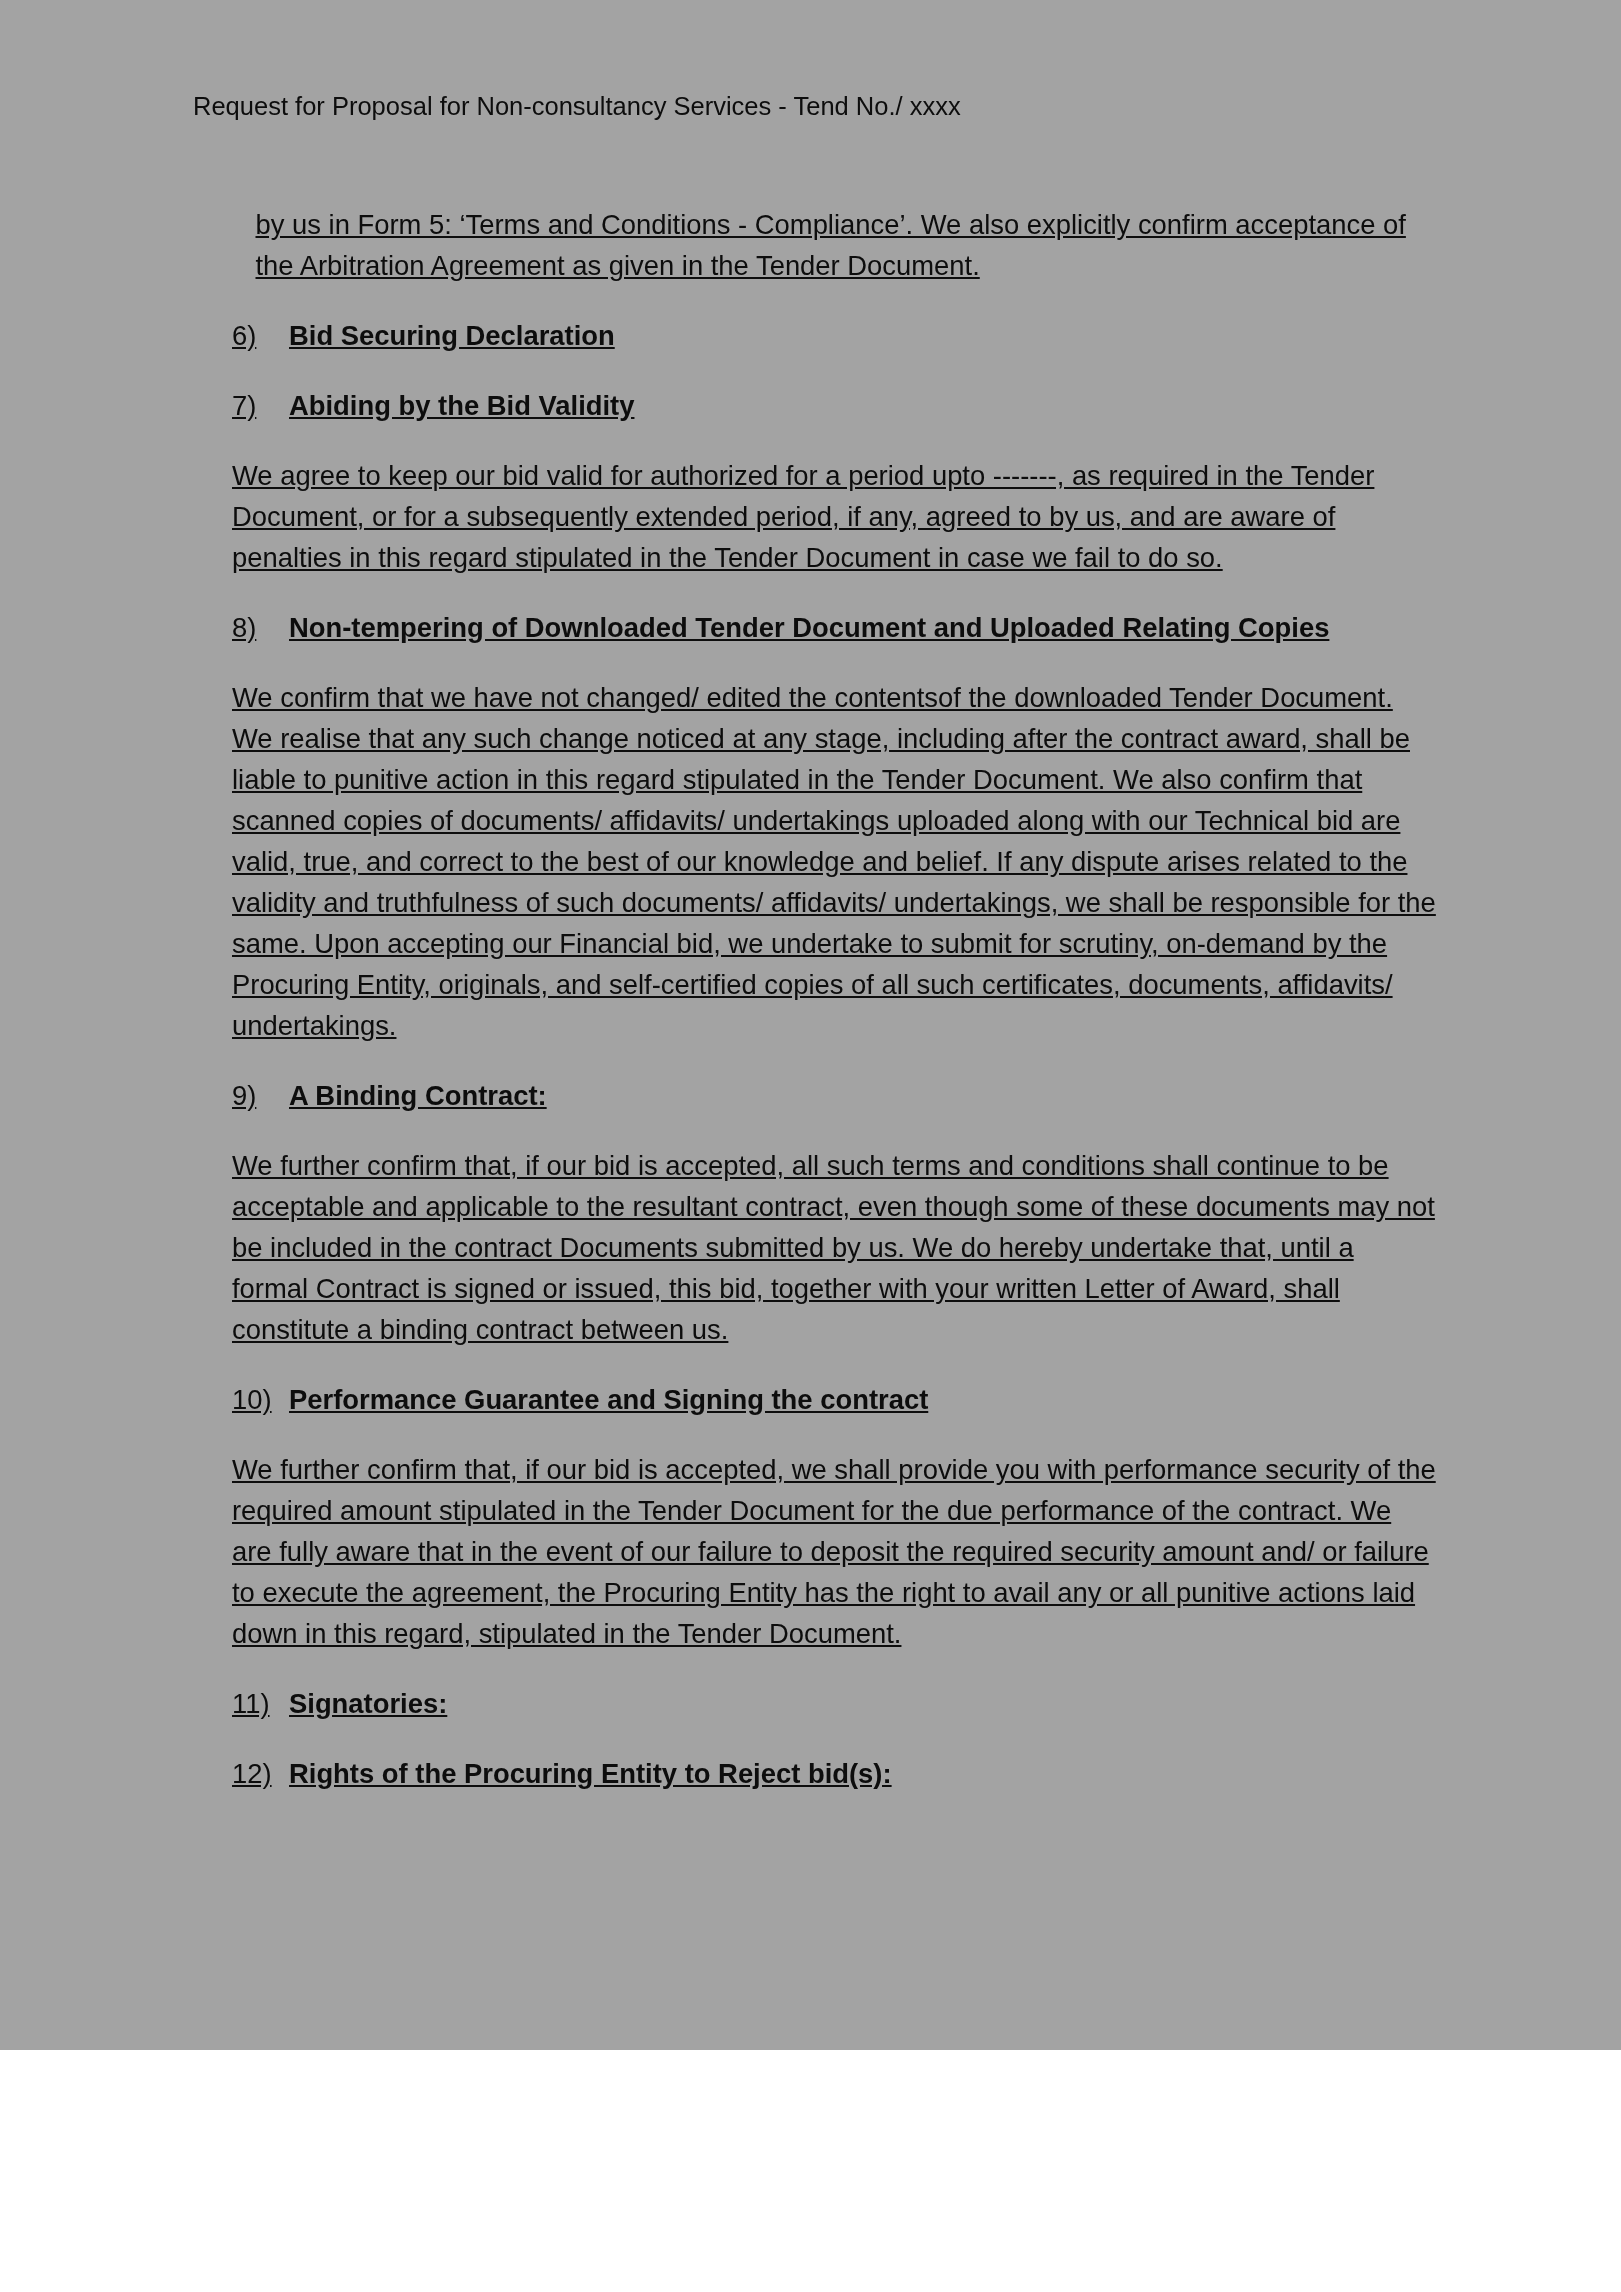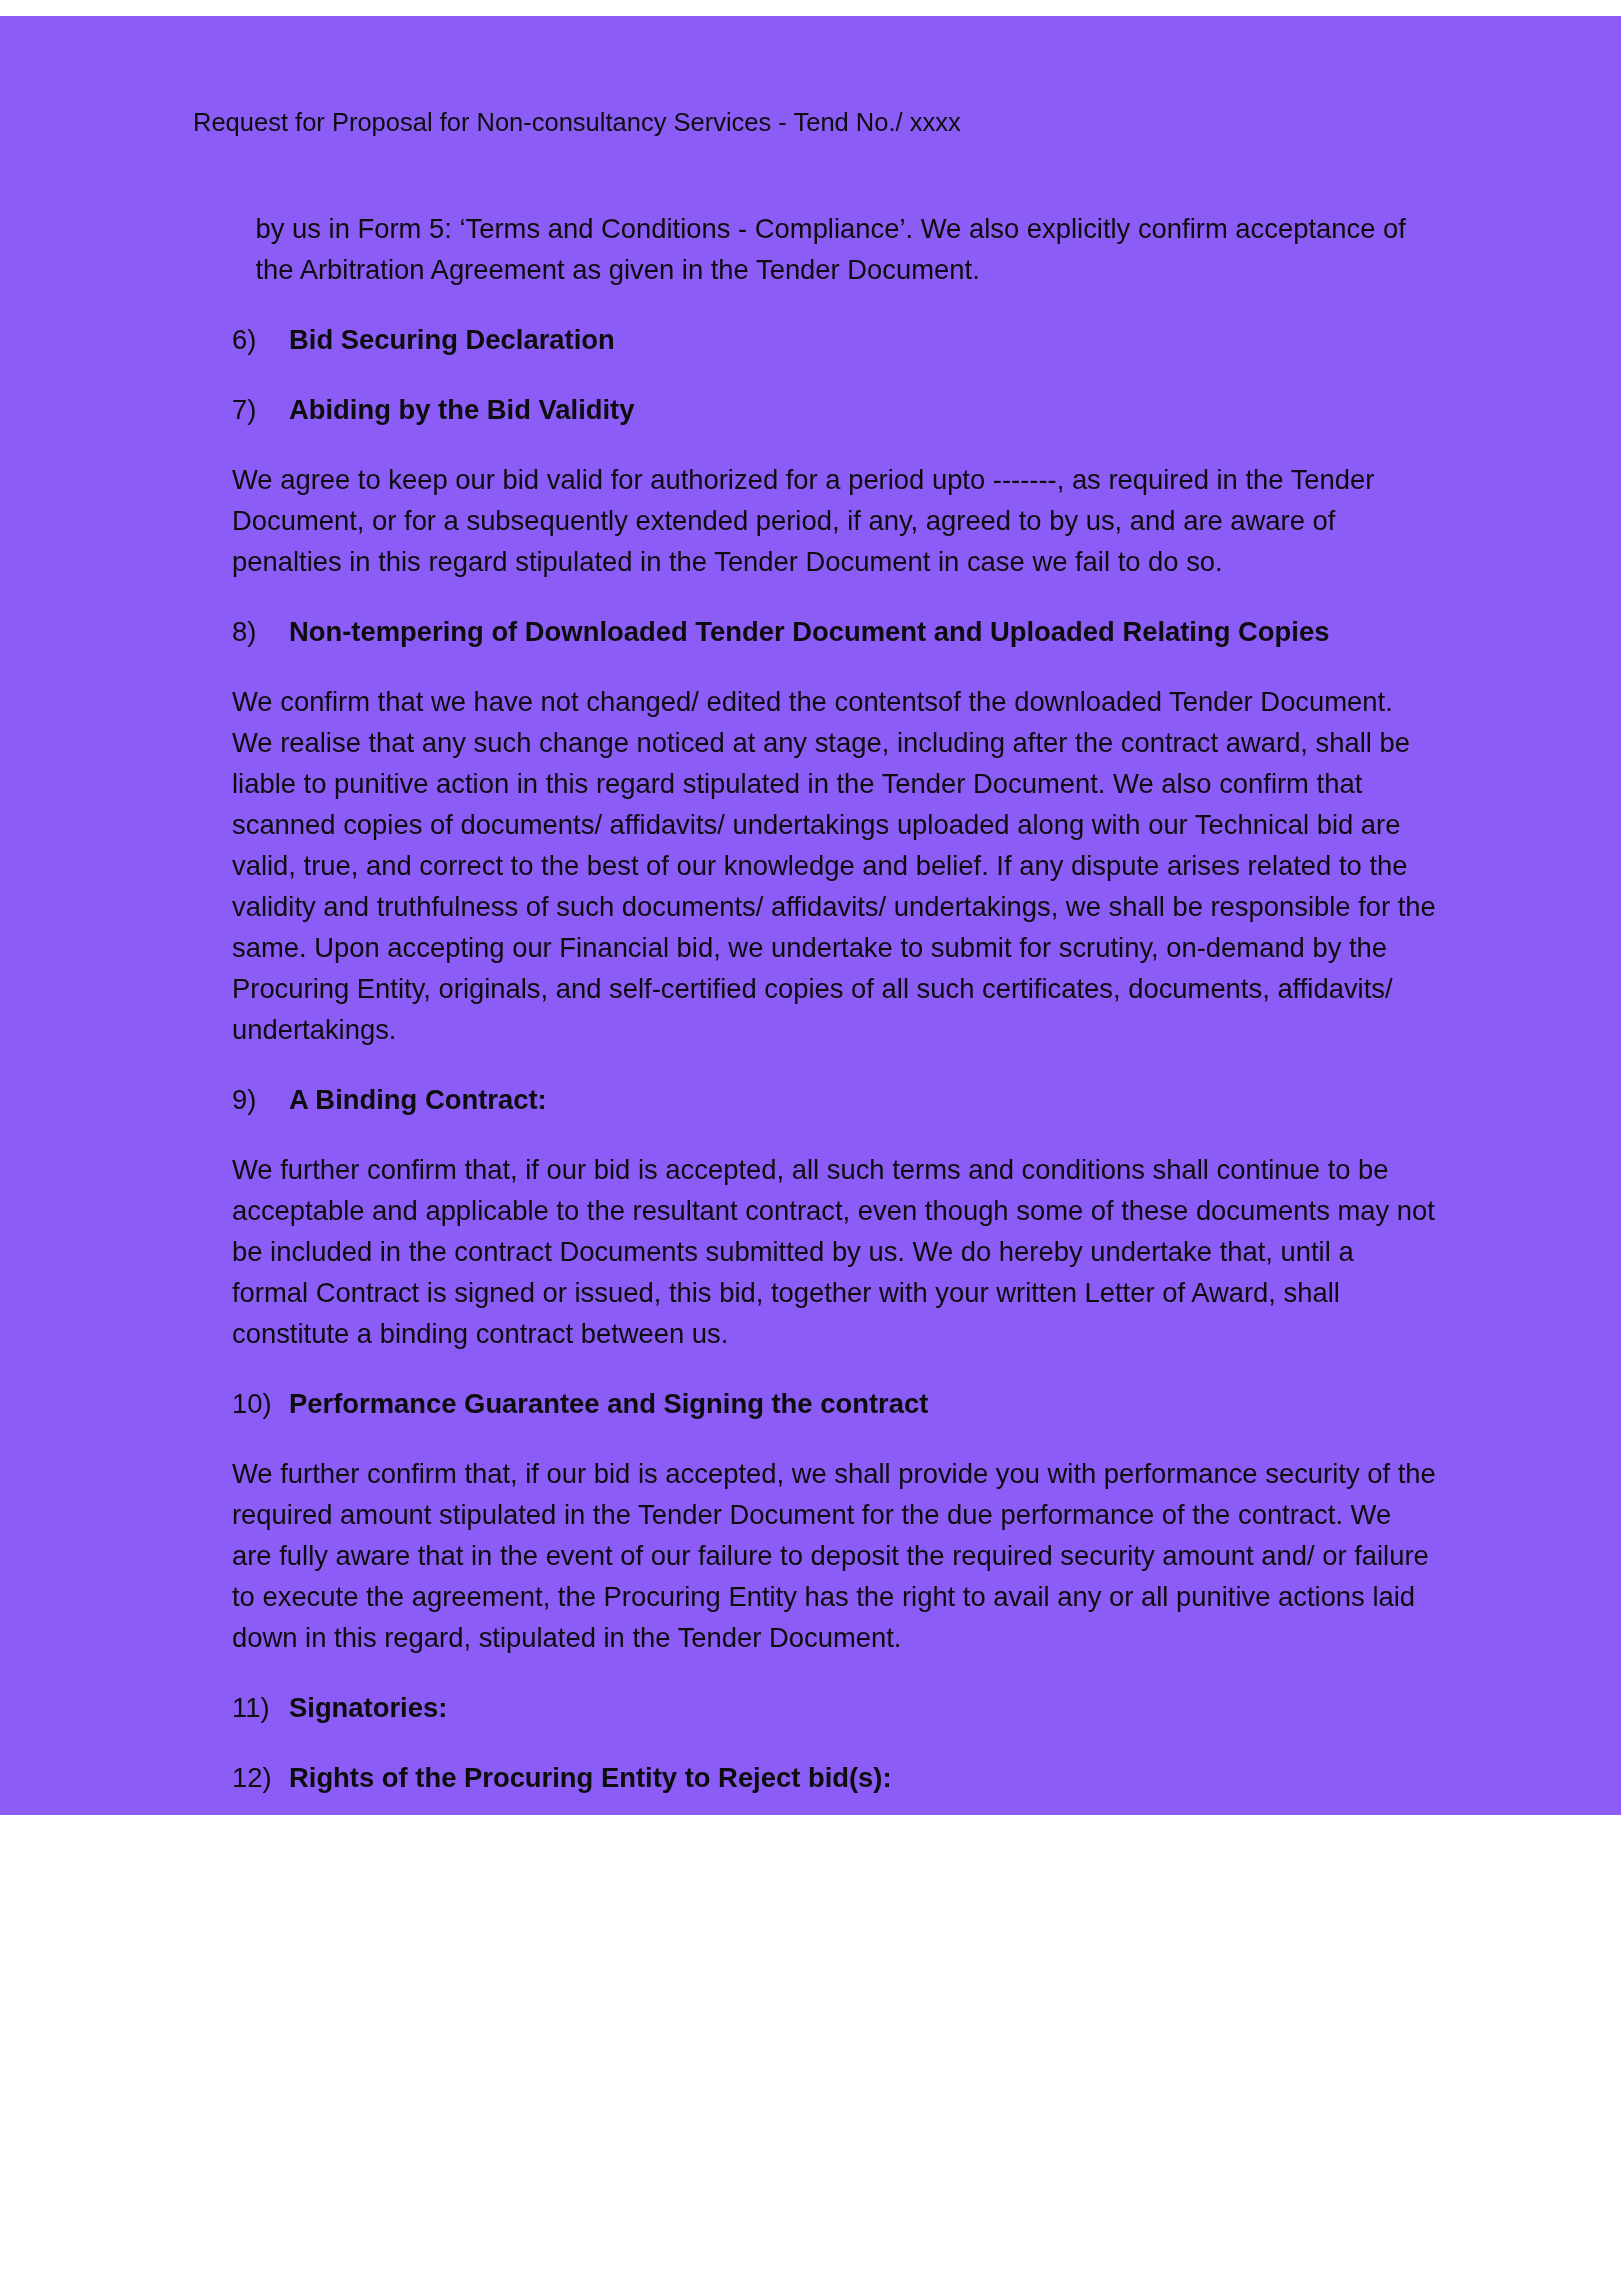--- a/index.html
+++ b/index.html
@@ -4,41 +4,41 @@
 <style>
   * { box-sizing: border-box; }
   html, body {
     margin: 0;
     padding: 0;
     background: #ffffff;
   }
   .page {
     position: relative;
     width: 1621px;
-    height: 1799px;
-    background: #8b5cf6;
+    height: 2050px;
+    background: #a3a3a3;
     font-family: "Liberation Sans", sans-serif;
     color: #0d0d0d;
     overflow: hidden;
-    margin-top: 16px;
   }
   .header {
     position: absolute;
     top: 90px;
     left: 193px;
     right: 193px;
     font-size: 25.5px;
     line-height: 33px;
     color: #0d0d0d;
   }
   .content {
     position: absolute;
-    top: 192px;
+    top: 204px;
     left: 232px;
     width: 1204px;
+    text-decoration: underline;
   }
   p.body-text, p.intro {
     font-size: 27.4px;
     line-height: 41px;
     margin: 0 0 29px 0;
     text-align: left;
   }
   p.intro {
     margin-left: 23.5px;
   }

